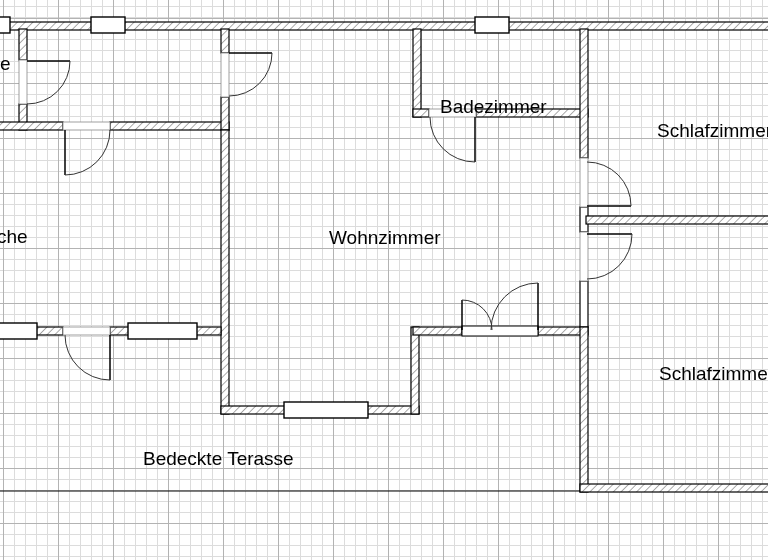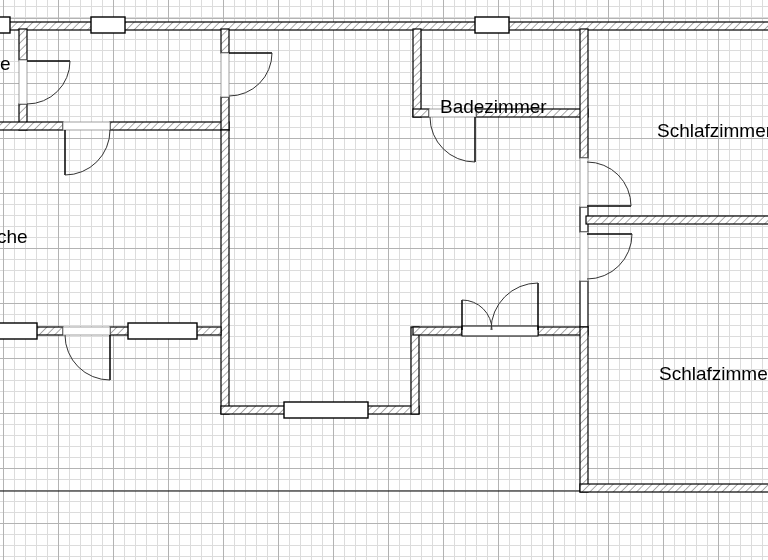--- a/index.html
+++ b/index.html
@@ -144,15 +144,17 @@
       </g>
     </g>
 
     <line x1="0" y1="491" x2="580" y2="491" stroke="#000" stroke-width="1.2"></line>
   </svg>
 
   <div class="room-label" style="left:0px;top:53px;">e</div>
   <div class="room-label" style="left:440px;top:61px;margin-top:35px;">Badezimmer</div>
   <div class="room-label" style="left:657px;top:120px;">Schlafzimmer</div>
   <div class="room-label" style="left:-3px;top:226px;">che</div>
+  <div class="room-label" style="left:329px;top:227px;">Wohnzimmer</div>
   <div class="room-label" style="left:659px;top:363px;">Schlafzimmer</div>
+  <div class="room-label" style="left:143px;top:448px;">Bedeckte Terasse</div>
 
 </div>
 
 </body></html>

